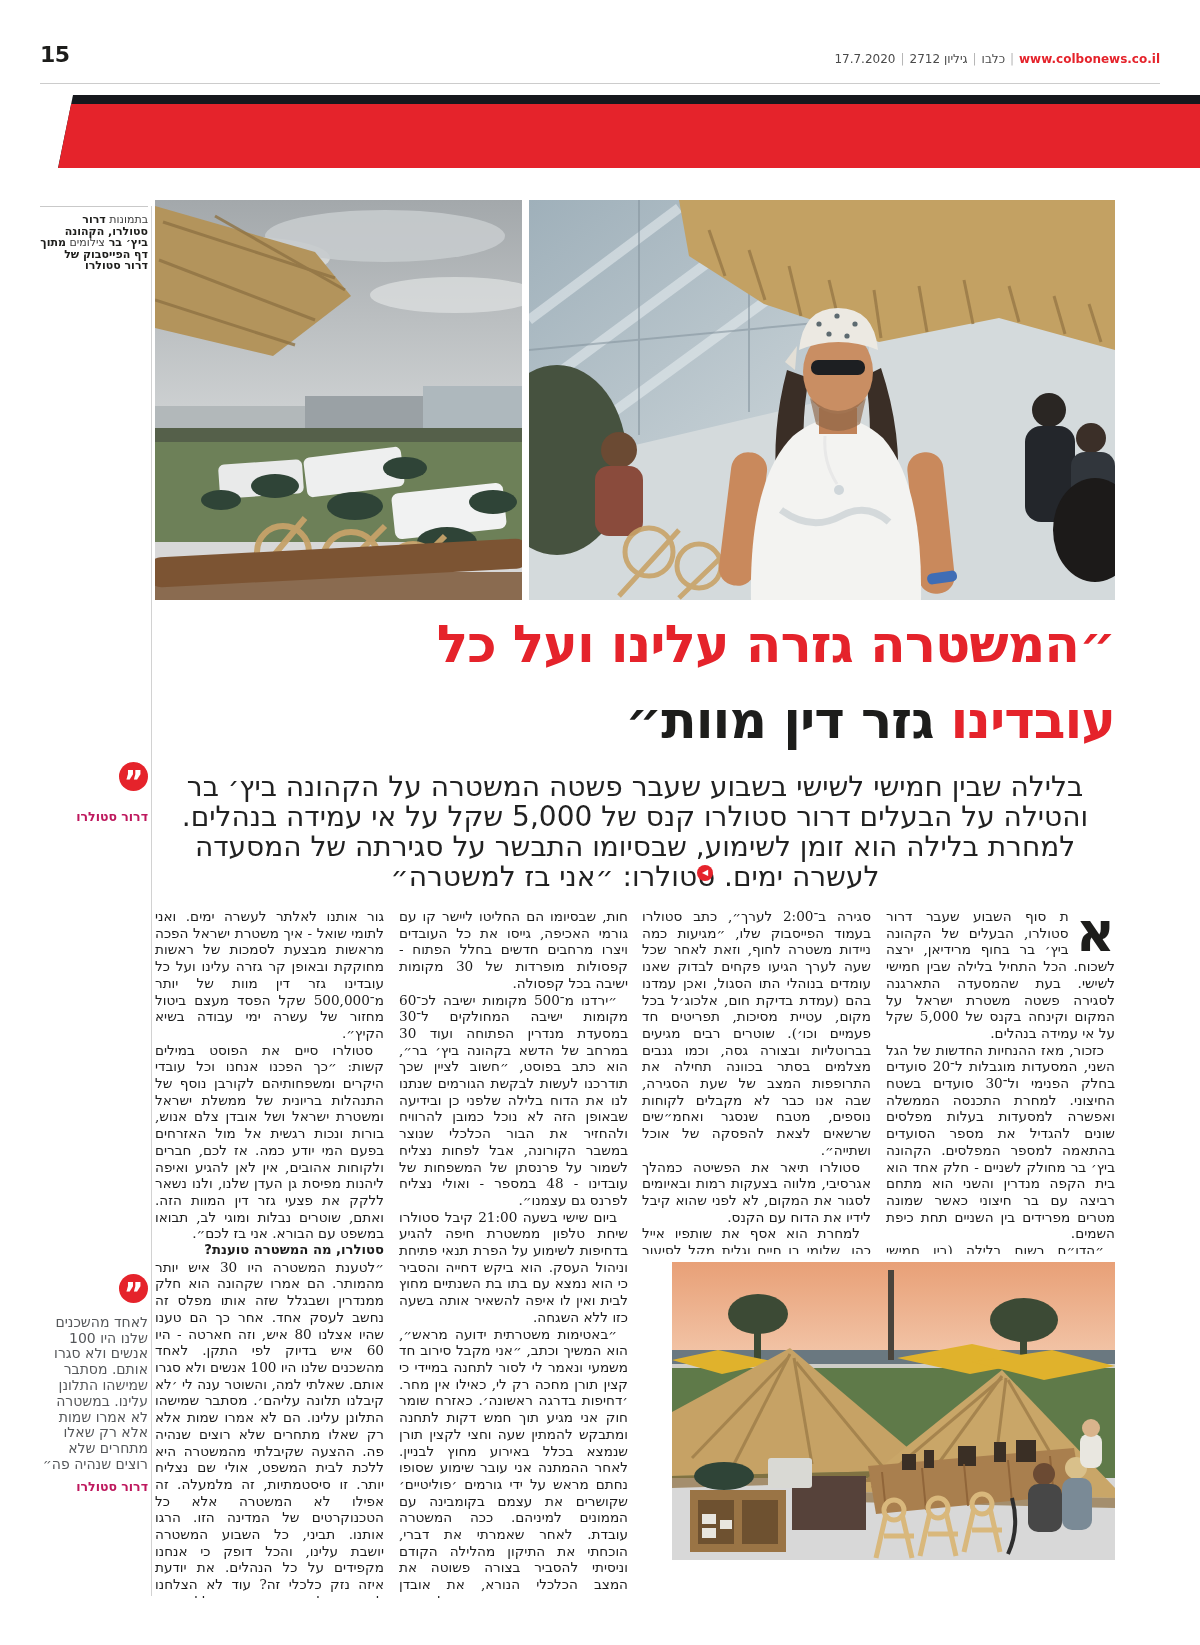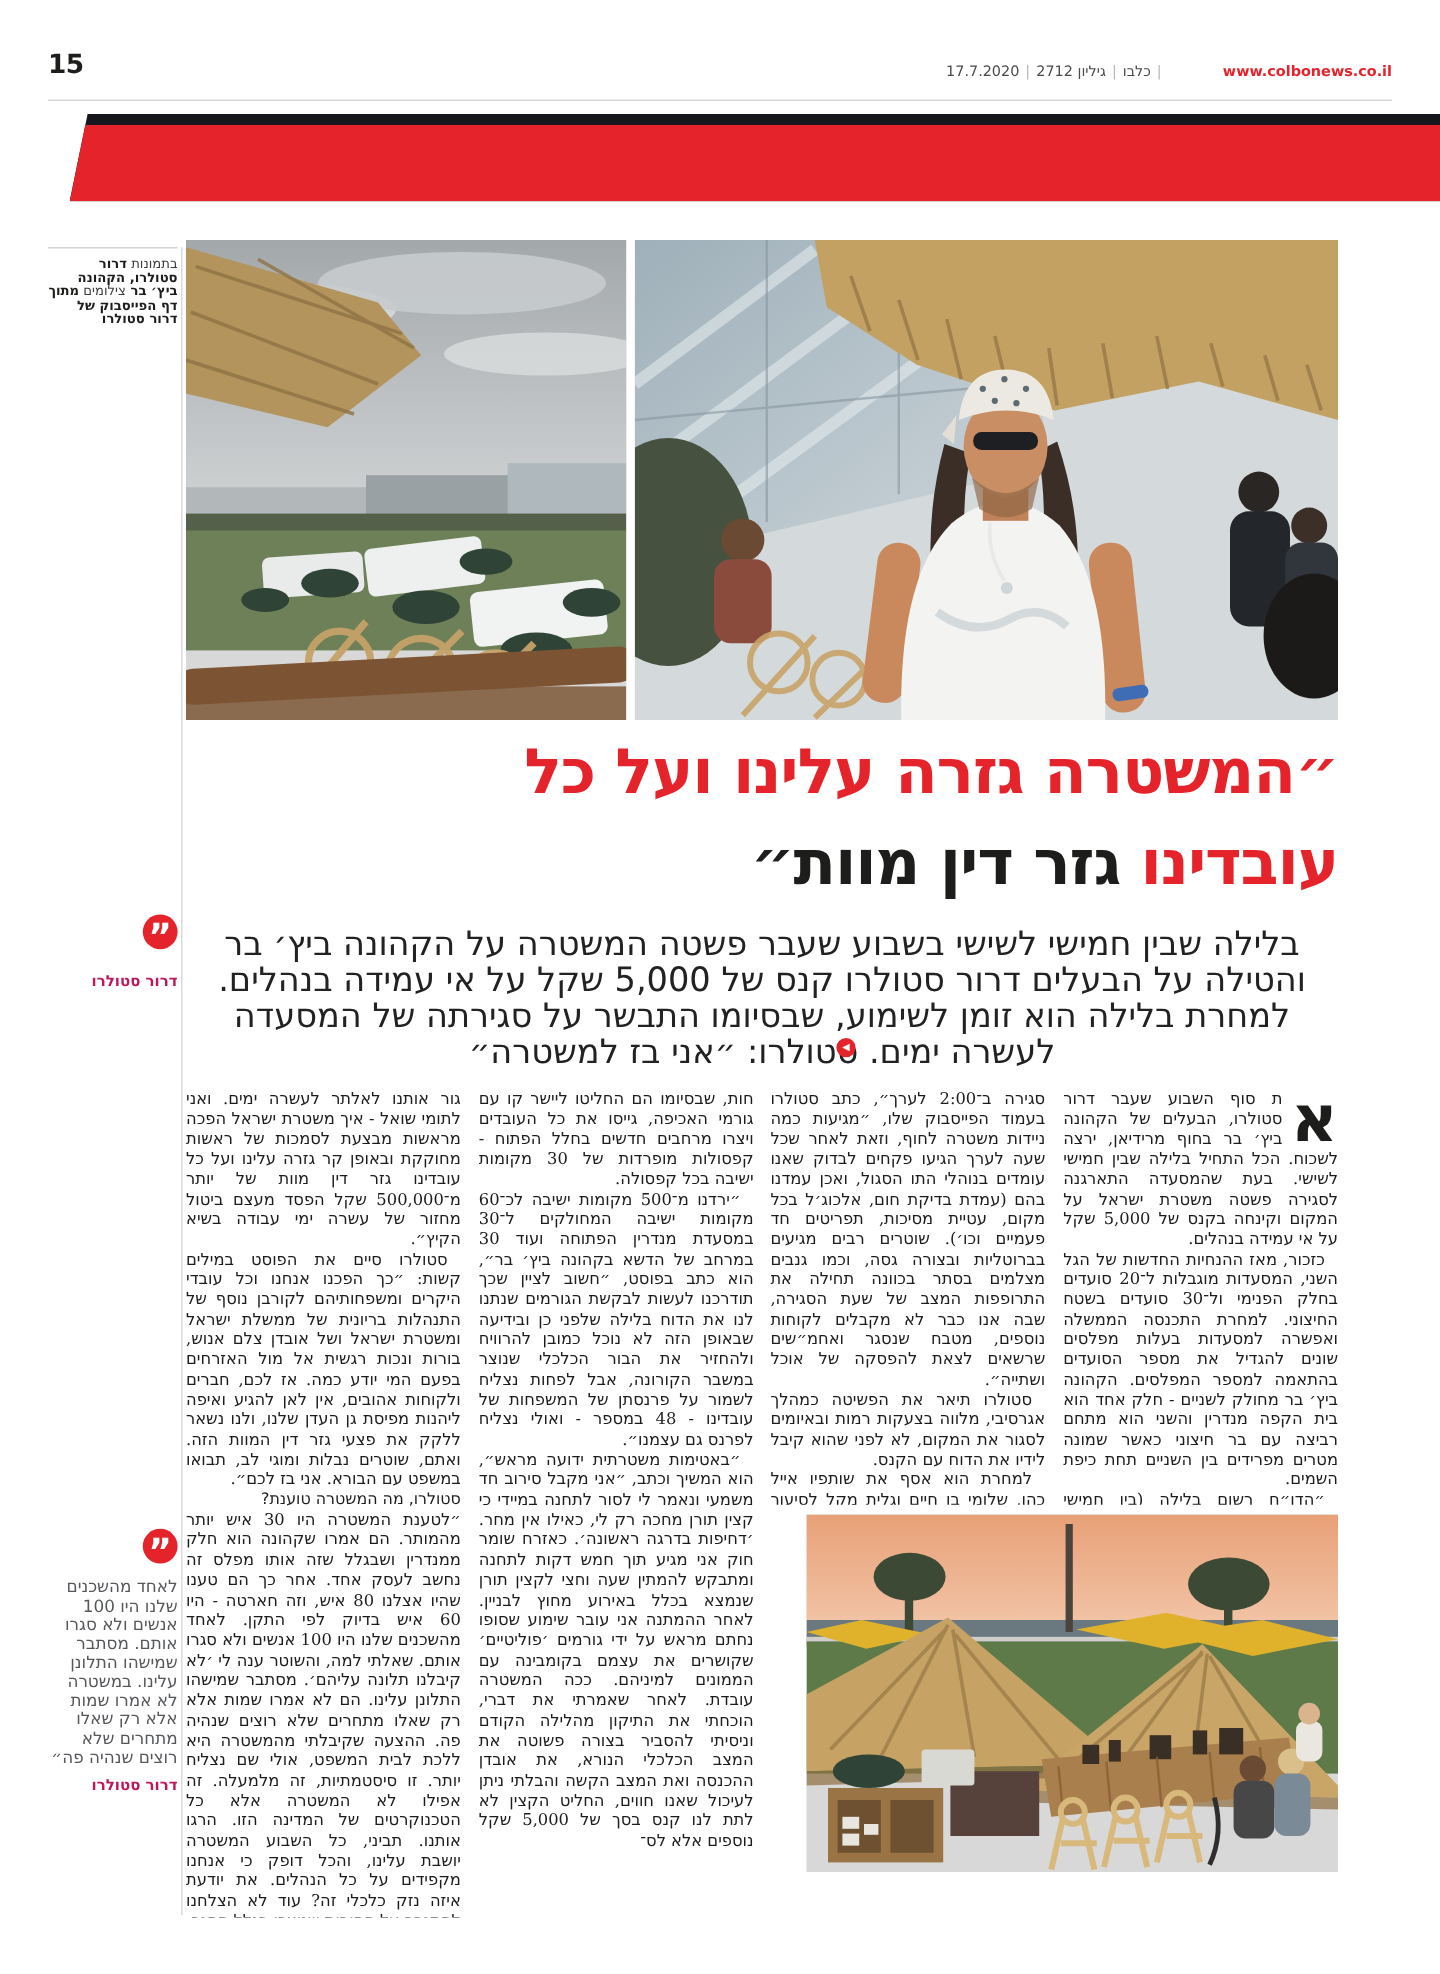--- a/index.html
+++ b/index.html
@@ -3,21 +3,21 @@
 <meta charset="utf-8">
 <style>
   html,body{margin:0;padding:0;background:#efefef;}
   #page{position:relative;width:1200px;height:1645px;background:#ffffff;margin:0 auto;overflow:hidden;
         font-family:"DejaVu Sans",sans-serif;color:#1d1d1b;}
   .abs{position:absolute;}
   
   #page-number{left:40px;top:42px;font-size:22px;font-weight:bold;letter-spacing:-.5px;font-family:"DejaVu Sans",sans-serif;}
   #header-right{right:40px;top:52px;font-size:12px;color:#4a4a4a;direction:rtl;}
   #header-right .sep{color:#b5b5b5;margin:0 5px;}
-  #header-right .site{color:#e5232b;font-weight:bold;margin-left:46px;}
+  #header-right .site{color:#e5232b;font-weight:bold;}
   #header-rule{left:40px;top:83px;width:1120px;height:1px;background:#cccccc;}
   
   #band{left:58px;top:95px;width:1142px;height:73px;background:#16181d;clip-path:polygon(15px 0,100% 0,100% 100%,0 100%);}
   #band-red{position:absolute;left:0;right:0;top:9px;bottom:0;background:#e5232b;clip-path:polygon(12px 0,100% 0,100% 100%,0 100%);}
   
   #credit-rule{left:40px;top:206px;width:108px;height:1px;background:#c9c9c9;}
   #margin-vline{left:151px;top:206px;width:1px;height:1390px;background:#d2d2d2;}
   #photo-credit{left:40px;top:214px;width:108px;direction:rtl;text-align:right;font-size:11px;line-height:11.5px;color:#3c3c3c;}
   #photo-credit b{color:#1d1d1b;}
   .pullquote{left:40px;width:108px;direction:rtl;text-align:right;color:#55575a;font-size:14px;line-height:15.8px;}
@@ -36,21 +36,21 @@
   
   #byline{left:155px;top:864px;width:905px;direction:rtl;text-align:left;font-size:15.5px;color:#1d1d1b;}
   #byline b{font-weight:bold;}
   #byline-icon{left:697px;top:865px;width:16px;height:16px;border-radius:50%;background:#e5232b;color:#fff;
                font-size:8px;line-height:16px;text-align:center;}
   
   .col{position:absolute;top:908px;width:229px;direction:rtl;text-align:justify;
        font-family:"DejaVu Serif","DejaVu Sans",serif;font-size:13.6px;line-height:16.7px;color:#1c1c1c;overflow:hidden;}
   .col p{margin:0;}
   .col p.indent{text-indent:11px;}
-  .col .qhead{font-weight:normal;font-family:"DejaVu Sans",sans-serif;font-size:13.2px;}
+  .col .qhead{font-weight:bold;font-family:"DejaVu Sans",sans-serif;font-size:13.2px;}
   #col1{right:85px;height:346px;}
   #col2{right:329px;height:346px;}
   #col3{right:572px;height:690px;}
   #col4{right:816px;height:690px;}
   .dropcap{float:right;font-family:"DejaVu Sans",sans-serif;font-weight:bold;font-size:54px;line-height:46px;
            padding:2px 0 0 7px;color:#1d1d1b;}
 </style>
 </head>
 <body>
 
@@ -212,20 +212,21 @@
     <p class="indent">״הדו״ח רשום בלילה (בין חמישי לשישי שעבר; ח״ה), בו בזמן שאנו לקראת תהליכי</p>
   </div>
   <div class="col" id="col2">
     <p>סגירה ב־2:00 לערך״, כתב סטולרו בעמוד הפייסבוק שלו, ״מגיעות כמה ניידות משטרה לחוף, וזאת לאחר שכל שעה לערך הגיעו פקחים לבדוק שאנו עומדים בנוהלי התו הסגול, ואכן עמדנו בהם (עמדת בדיקת חום, אלכוג׳ל בכל מקום, עטיית מסיכות, תפריטים חד פעמיים וכו׳). שוטרים רבים מגיעים בברוטליות ובצורה גסה, וכמו גנבים מצלמים בסתר בכוונה תחילה את התרופפות המצב של שעת הסגירה, שבה אנו כבר לא מקבלים לקוחות נוספים, מטבח שנסגר ואחמ״שים שרשאים לצאת להפסקה של אוכל ושתייה״.</p>
     <p class="indent">סטולרו תיאר את הפשיטה כמהלך אגרסיבי, מלווה בצעקות רמות ובאיומים לסגור את המקום, לא לפני שהוא קיבל לידיו את הדוח עם הקנס.</p>
     <p class="indent">למחרת הוא אסף את שותפיו אייל כהן, שלומי בן חיים וגלית מקל לסיעור מו־</p>
   </div>
   <div class="col" id="col3">
     <p>חות, שבסיומו הם החליטו ליישר קו עם גורמי האכיפה, גייסו את כל העובדים ויצרו מרחבים חדשים בחלל הפתוח - קפסולות מופרדות של 30 מקומות ישיבה בכל קפסולה.</p>
     <p class="indent">״ירדנו מ־500 מקומות ישיבה לכ־60 מקומות ישיבה המחולקים ל־30 במסעדת מנדרין הפתוחה ועוד 30 במרחב של הדשא בקהונה ביץ׳ בר״, הוא כתב בפוסט, ״חשוב לציין שכך תודרכנו לעשות לבקשת הגורמים שנתנו לנו את הדוח בלילה שלפני כן ובידיעה שבאופן הזה לא נוכל כמובן להרוויח ולהחזיר את הבור הכלכלי שנוצר במשבר הקורונה, אבל לפחות נצליח לשמור על פרנסתן של המשפחות של עובדינו - 48 במספר - ואולי נצליח לפרנס גם עצמנו״.</p>
+    <p class="indent">ביום שישי בשעה 21:00 קיבל סטולרו שיחת טלפון ממשטרת חיפה להגיע בדחיפות לשימוע על הפרת תנאי פתיחת וניהול העסק. הוא ביקש דחייה והסביר כי הוא נמצא עם בתו בת השנתיים מחוץ לבית ואין לו איפה להשאיר אותה בשעה כזו ללא השגחה.</p>
     <p class="indent">״באטימות משטרתית ידועה מראש״, הוא המשיך וכתב, ״אני מקבל סירוב חד משמעי ונאמר לי לסור לתחנה במיידי כי קצין תורן מחכה רק לי, כאילו אין מחר. ׳דחיפות בדרגה ראשונה׳. כאזרח שומר חוק אני מגיע תוך חמש דקות לתחנה ומתבקש להמתין שעה וחצי לקצין תורן שנמצא בכלל באירוע מחוץ לבניין. לאחר ההמתנה אני עובר שימוע שסופו נחתם מראש על ידי גורמים ׳פוליטיים׳ שקושרים את עצמם בקומבינה עם הממונים למיניהם. ככה המשטרה עובדת. לאחר שאמרתי את דברי, הוכחתי את התיקון מהלילה הקודם וניסיתי להסביר בצורה פשוטה את המצב הכלכלי הנורא, את אובדן ההכנסה ואת המצב הקשה והבלתי ניתן לעיכול שאנו חווים, החליט הקצין לא לתת לנו קנס בסך של 5,000 שקל נוספים אלא לס־</p>
   </div>
   <div class="col" id="col4">
     <p>גור אותנו לאלתר לעשרה ימים. ואני לתומי שואל - איך משטרת ישראל הפכה מראשות מבצעת לסמכות של ראשות מחוקקת ובאופן קר גזרה עלינו ועל כל עובדינו גזר דין מוות של יותר מ־500,000 שקל הפסד מעצם ביטול מחזור של עשרה ימי עבודה בשיא הקיץ״.</p>
     <p class="indent">סטולרו סיים את הפוסט במילים קשות: ״כך הפכנו אנחנו וכל עובדי היקרים ומשפחותיהם לקורבן נוסף של התנהלות בריונית של ממשלת ישראל ומשטרת ישראל ושל אובדן צלם אנוש, בורות ונכות רגשית אל מול האזרחים בפעם המי יודע כמה. אז לכם, חברים ולקוחות אהובים, אין לאן להגיע ואיפה ליהנות מפיסת גן העדן שלנו, ולנו נשאר ללקק את פצעי גזר דין המוות הזה. ואתם, שוטרים נבלות ומוגי לב, תבואו במשפט עם הבורא. אני בז לכם״.</p>
     <p class="qhead">סטולרו, מה המשטרה טוענת?</p>
     <p>״לטענת המשטרה היו 30 איש יותר מהמותר. הם אמרו שקהונה הוא חלק ממנדרין ושבגלל שזה אותו מפלס זה נחשב לעסק אחד. אחר כך הם טענו שהיו אצלנו 80 איש, וזה חארטה - היו 60 איש בדיוק לפי התקן. לאחד מהשכנים שלנו היו 100 אנשים ולא סגרו אותם. שאלתי למה, והשוטר ענה לי ׳לא קיבלנו תלונה עליהם׳. מסתבר שמישהו התלונן עלינו. הם לא אמרו שמות אלא רק שאלו מתחרים שלא רוצים שנהיה פה. ההצעה שקיבלתי מהמשטרה היא ללכת לבית המשפט, אולי שם נצליח יותר. זו סיסטמתיות, זה מלמעלה. זה אפילו לא המשטרה אלא כל הטכנוקרטים של המדינה הזו. הרגו אותנו. תביני, כל השבוע המשטרה יושבת עלינו, והכל דופק כי אנחנו מקפידים על כל הנהלים. את יודעת איזה נזק כלכלי זה? עוד לא הצלחנו להתגבר על החובות שנוצרו בגלל הסגר, ועכשיו עוד נזק של מאות אלפי שקלים״. ★</p>
   </div>
 
   <div class="abs pullquote" style="top:762px;">

